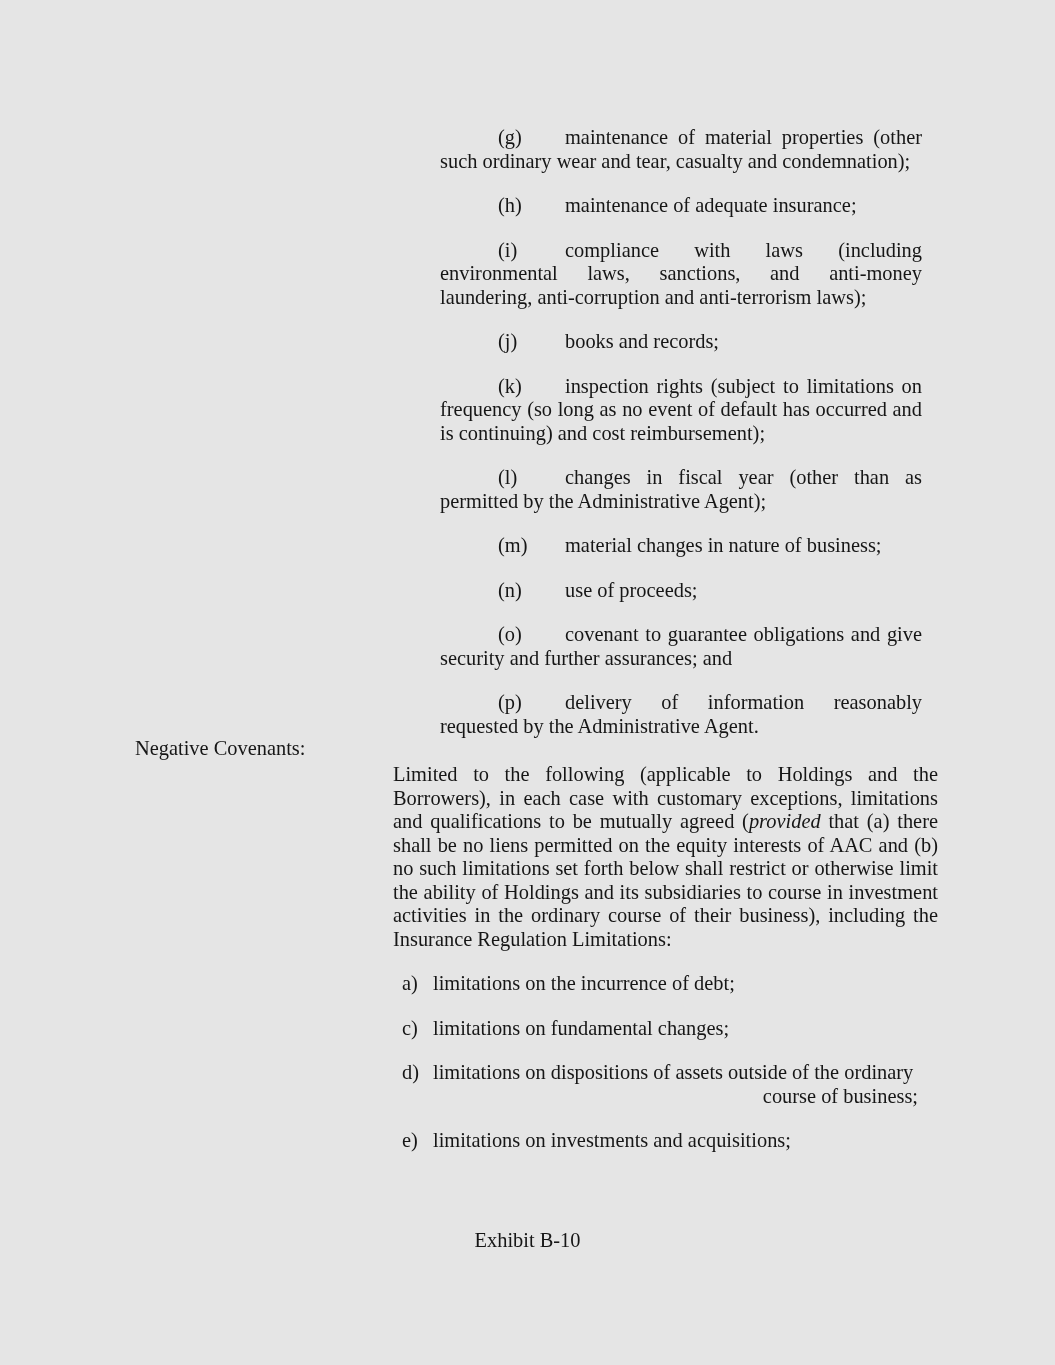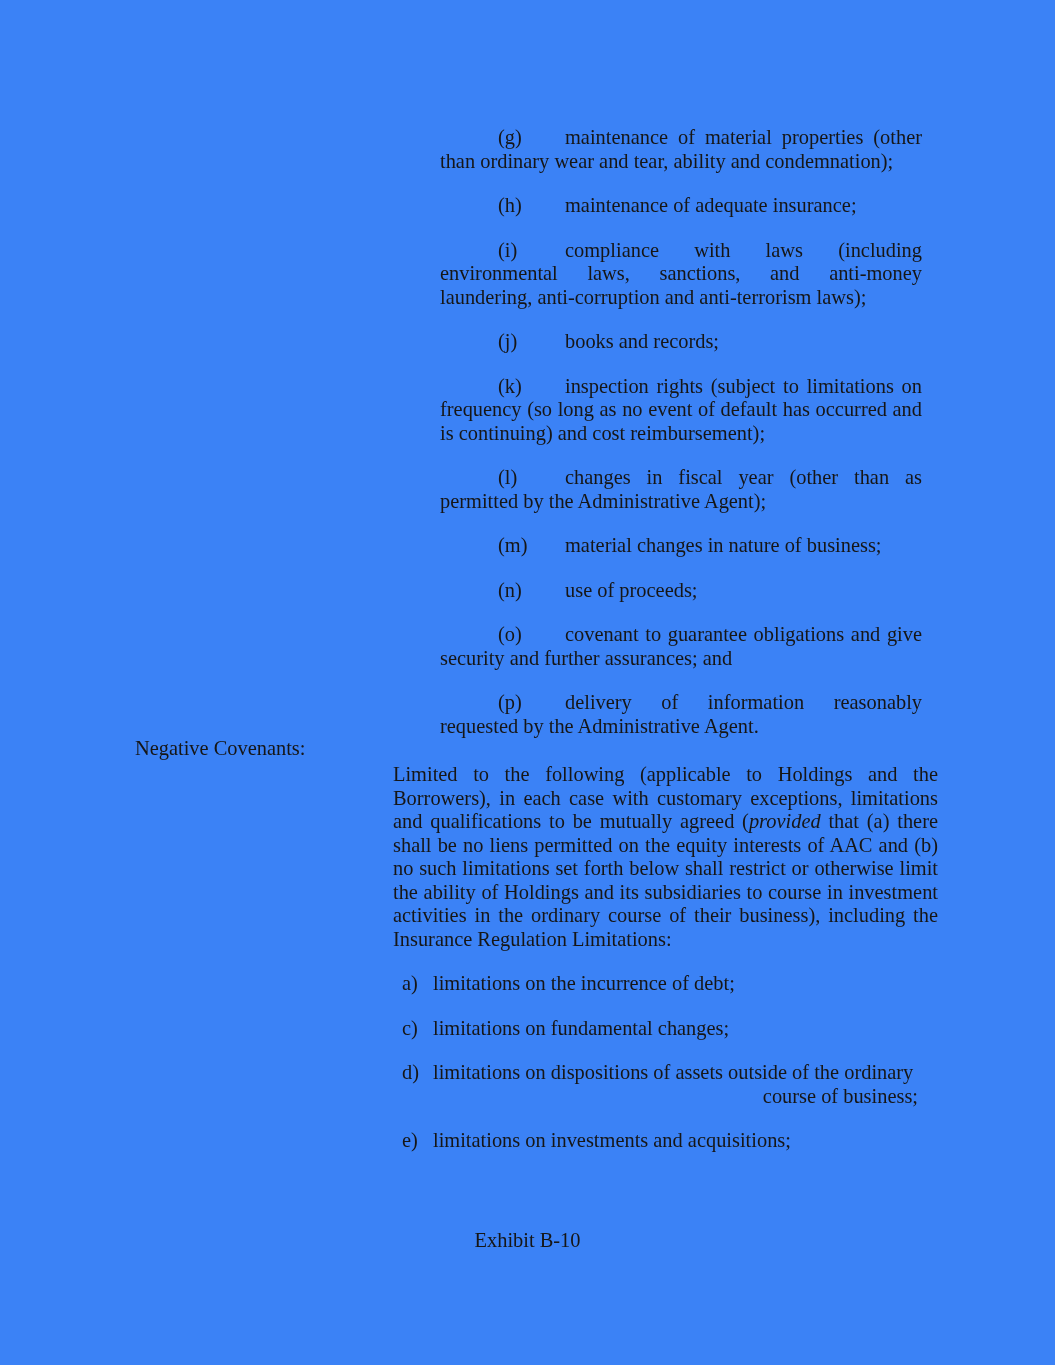--- a/index.html
+++ b/index.html
@@ -1,19 +1,19 @@
 <!DOCTYPE html>
 <html><head>
 <meta charset="utf-8">
 <style>
   html,body{margin:0;padding:0;background:#ffffff;}
   .page{
     position:relative;
     width:1055px;height:1365px;
-    background:#3b82f6;
+    background:#e5e5e5;
     font-family:"Liberation Serif","DejaVu Serif",serif;
     font-size:20.4px;
     line-height:23.5px;
     color:#161616;
   }
   
   .gp{position:absolute;left:440px;top:126px;width:482px;}
   .para{margin-bottom:21px;}
   .para:last-child{margin-bottom:0;}
   .ln{text-align:left;}
@@ -33,21 +33,21 @@
 </style>
 </head>
 <body>
 
 <div class="page">
 
   <section class="gp">
 
     <div class="para">
       <div class="ln fl jfy"><span class="mk">(g)</span><span>maintenance of material properties (other</span></div>
-      <div class="ln">than ordinary wear and tear, ability and condemnation);</div>
+      <div class="ln">such ordinary wear and tear, casualty and condemnation);</div>
     </div>
 
     <div class="para">
       <div class="ln fl"><span class="mk">(h)</span><span>maintenance of adequate insurance;</span></div>
     </div>
 
     <div class="para">
       <div class="ln fl jfy"><span class="mk">(i)</span><span>compliance with laws (including</span></div>
       <div class="ln jfy">environmental laws, sanctions, and anti-money</div>
       <div class="ln">laundering, anti-corruption and anti-terrorism laws);</div>

